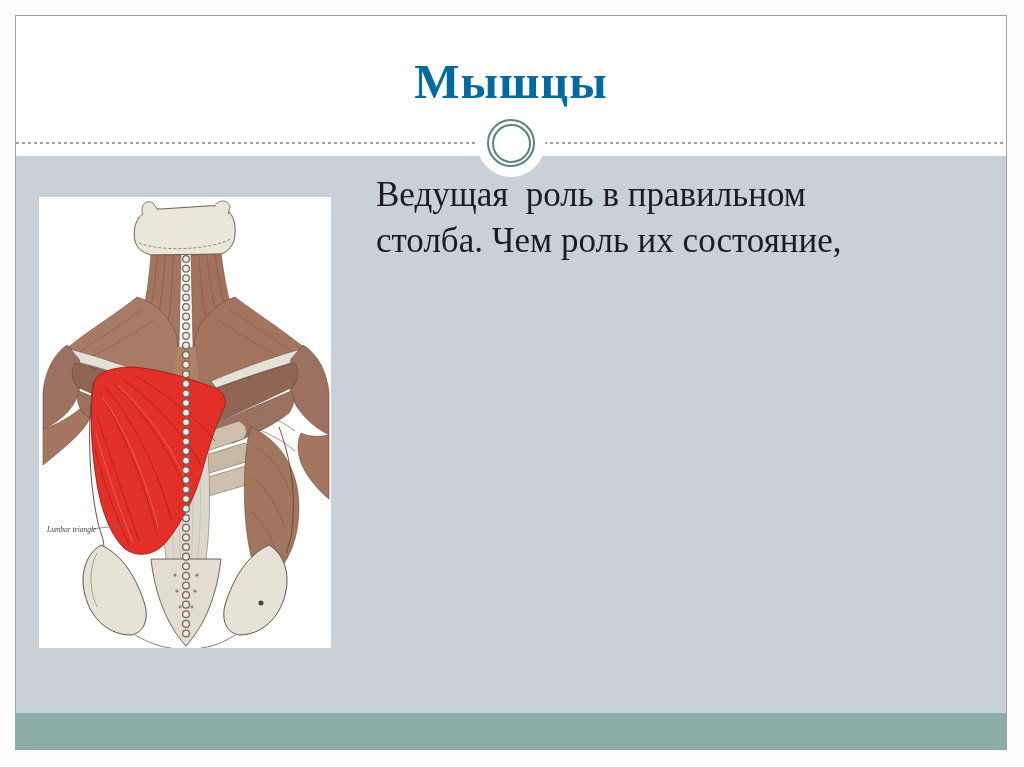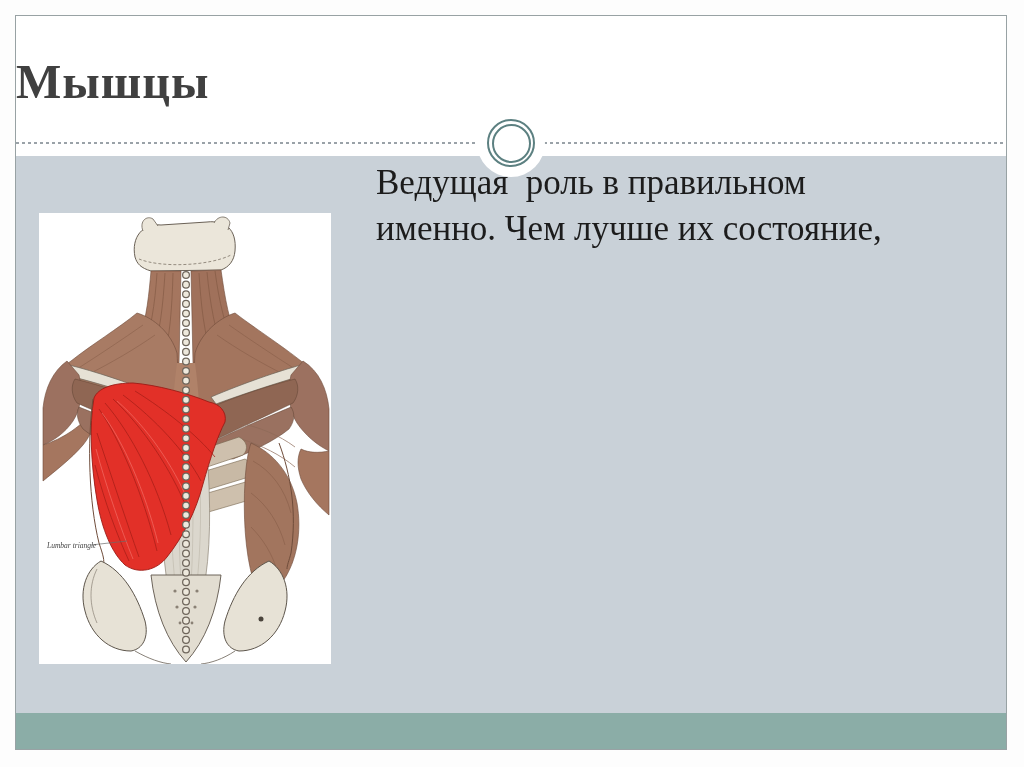--- a/index.html
+++ b/index.html
@@ -20,23 +20,24 @@
   
   .header {
     position: absolute;
     left: 0; top: 0; right: 0;
     height: 140px;
     background: #ffffff;
   }
   .slide-title {
     margin: 0;
     padding-top: 38px;
+    text-align: center;
     font-size: 48px;
     font-weight: bold;
-    color: #404040;
+    color: #0369a1;
     letter-spacing: 1px;
   }
   
   .dashed-line {
     position: absolute;
     left: 0; right: 0; top: 126px;
     height: 2px;
     background: repeating-linear-gradient(90deg,
       #9aa2a8 0 3px, rgba(0,0,0,0) 3px 6px);
     z-index: 1;
@@ -66,30 +67,30 @@
   
   .content {
     position: absolute;
     left: 0; right: 0;
     top: 140px; bottom: 36px;
     background: #c9d1d8;
   }
   
   .image-card {
     position: absolute;
-    left: 23px; top: 57px;
+    left: 23px; top: 41px;
     width: 292px; height: 451px;
     background: #ffffff;
     overflow: hidden;
   }
   .image-card svg { display: block; }
   
   .text-block {
     position: absolute;
-    left: 360px; top: 4px;
+    left: 360px; top: 16px;
     width: 630px;
     color: #1c1c1c;
   }
   .text-line {
     font-size: 35px;
     line-height: 45.5px;
     white-space: pre;
   }
   
   .footer-bar {
@@ -227,20 +228,20 @@
         <line x1="147" y1="62" x2="147" y2="444" stroke="#6f665c" stroke-width="8" stroke-dasharray="0.1 9.5" stroke-linecap="round"></line>
         <line x1="147" y1="62" x2="147" y2="444" stroke="#eee9dd" stroke-width="5.5" stroke-dasharray="0.1 9.5" stroke-linecap="round"></line>
 
         <line x1="52" y1="332" x2="88" y2="328" stroke="#6a6a6a" stroke-width="0.7"></line>
         <text x="8" y="335" font-size="7.5" font-style="italic" fill="#444444" font-family="'Liberation Serif', serif">Lumbar triangle</text>
       </svg>
     </div>
 
     <div class="text-block">
       <div class="text-line">Ведущая  роль в правильном</div>
-      <div class="text-line">именно. Чем лучше их состояние,</div>
+      <div class="text-line">столба. Чем роль их состояние,</div>
     </div>
 
   </div>
 
   <div class="footer-bar"></div>
 
 </div>
 
 </body></html>

